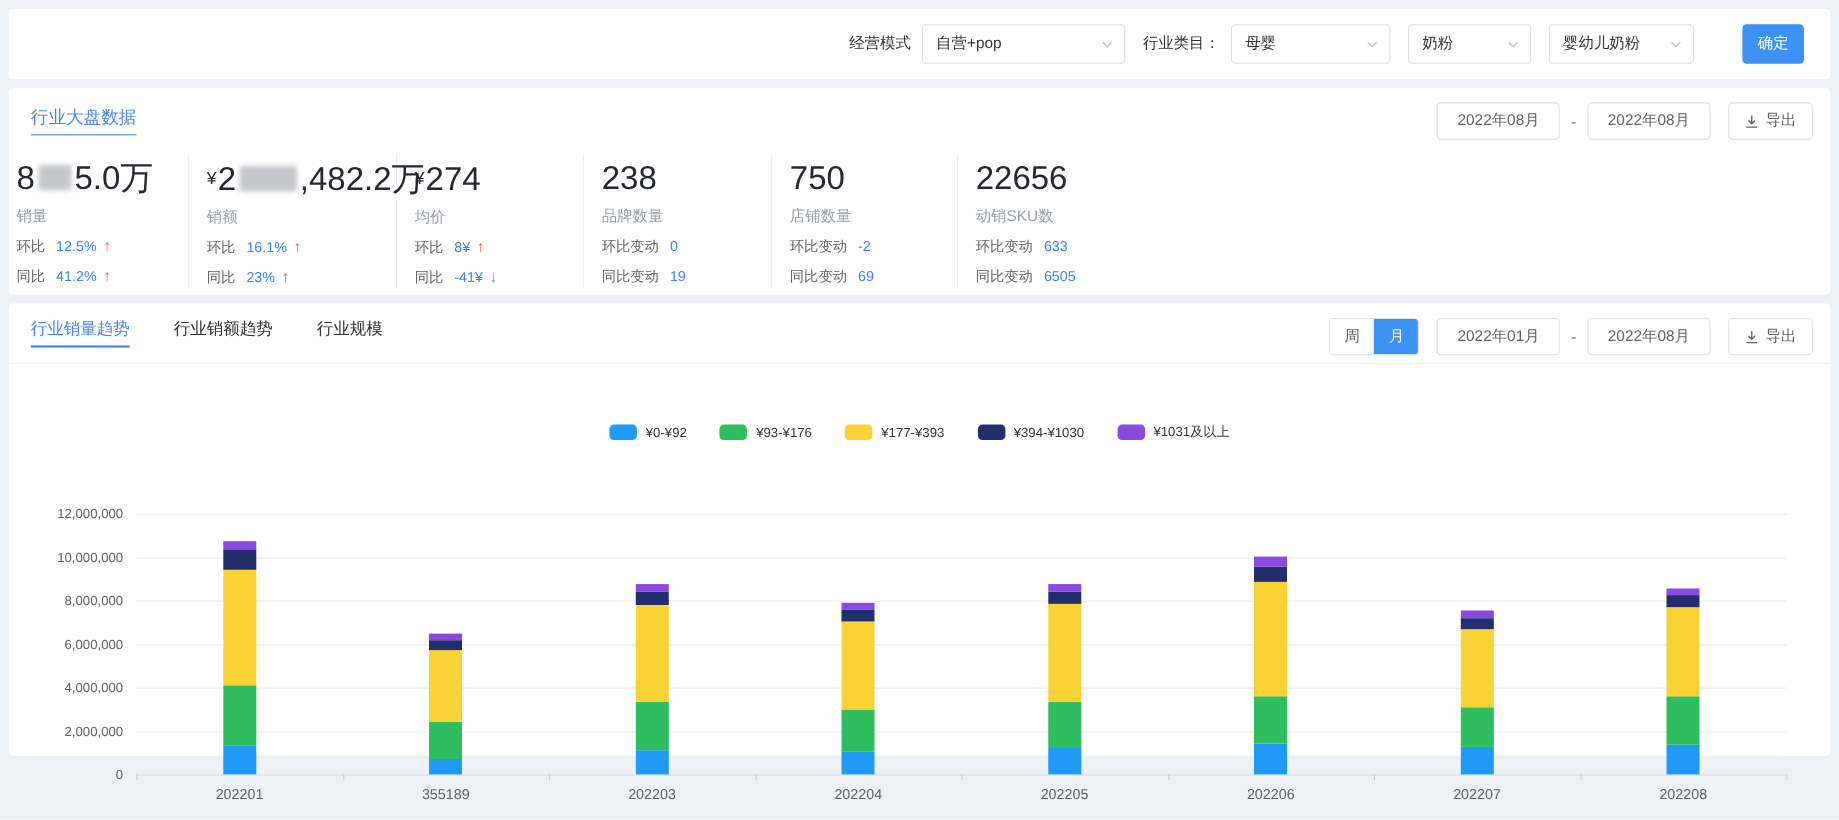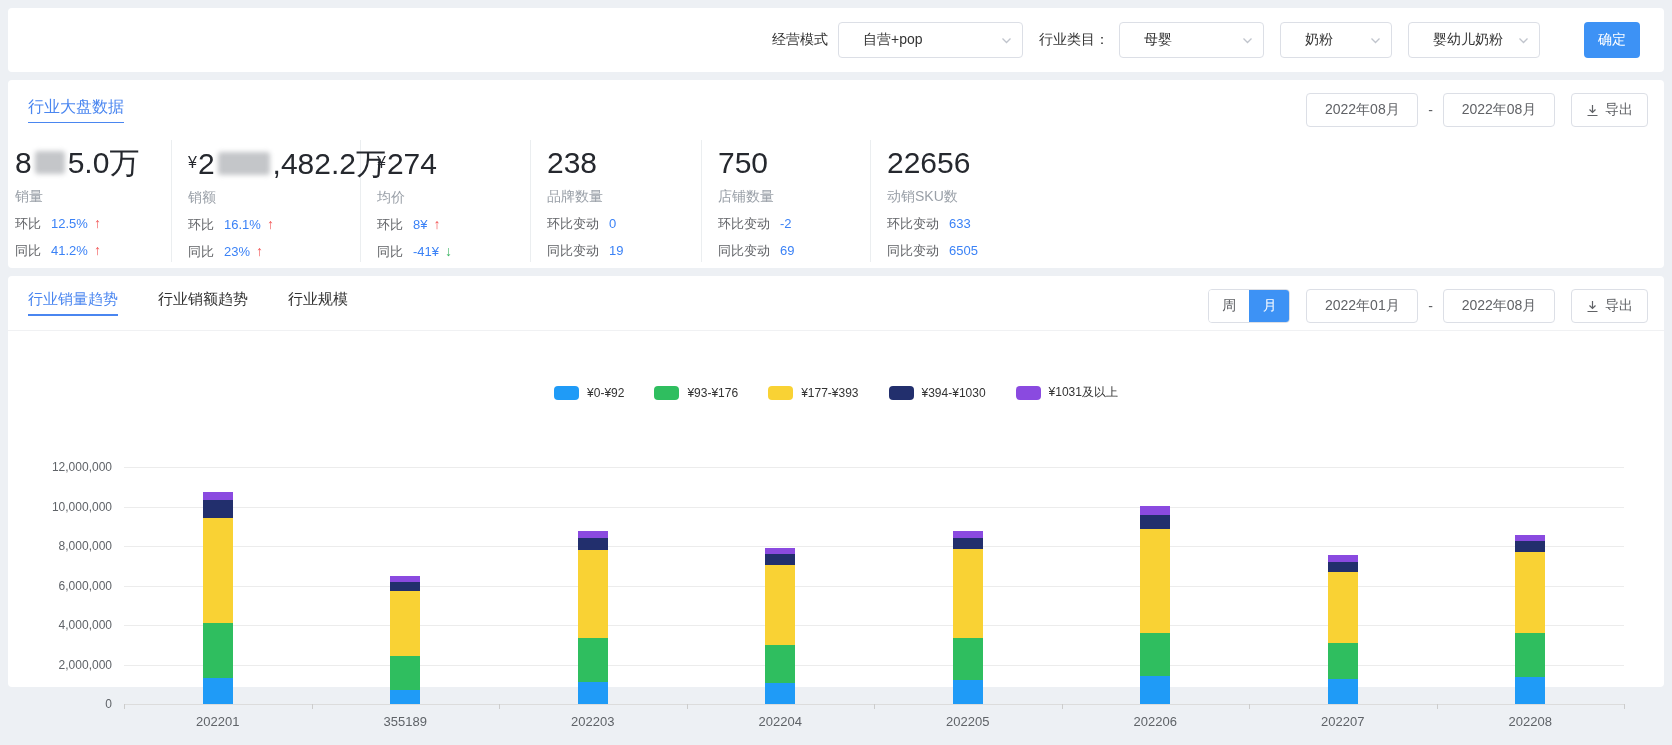--- a/index.html
+++ b/index.html
@@ -10,21 +10,21 @@
     font-family: "Liberation Sans", sans-serif;
     color: #303133;
     overflow: hidden;
   }
   .panel { position:absolute; left:8px; right:8px; background:#fff; border-radius:4px; }
   .topbar { top:8px; height:64px; display:flex; align-items:center; justify-content:flex-end; padding-right:24px; }
   .flabel { font-size:14px; color:#333; margin-right:10px; white-space:nowrap; }
   .select {
     height:36px; border:1px solid #dcdfe6; border-radius:4px; background:#fff;
     display:flex; align-items:center; justify-content:space-between;
-    padding:0 10px 0 24px; font-size:14px; color:#333; margin-right:16px; cursor:pointer;
+    padding:0 10px 0 12px; font-size:14px; color:#333; margin-right:16px; cursor:pointer;
   }
   .select .chev { flex:0 0 auto; margin-left:8px; }
   .w185{width:185px}.w145{width:145px}.w112{width:112px}.w132{width:132px}
   .btn-primary {
     height:36px; min-width:56px; padding:0 14px; border:none; border-radius:4px;
     background:var(--accent); color:#fff; font-size:14px; cursor:pointer; margin-left:28px;
     font-family:"Liberation Sans",sans-serif;
   }
   .panel2 { top:80px; height:188px; }
   .panel3 { top:276px; height:411px; }

